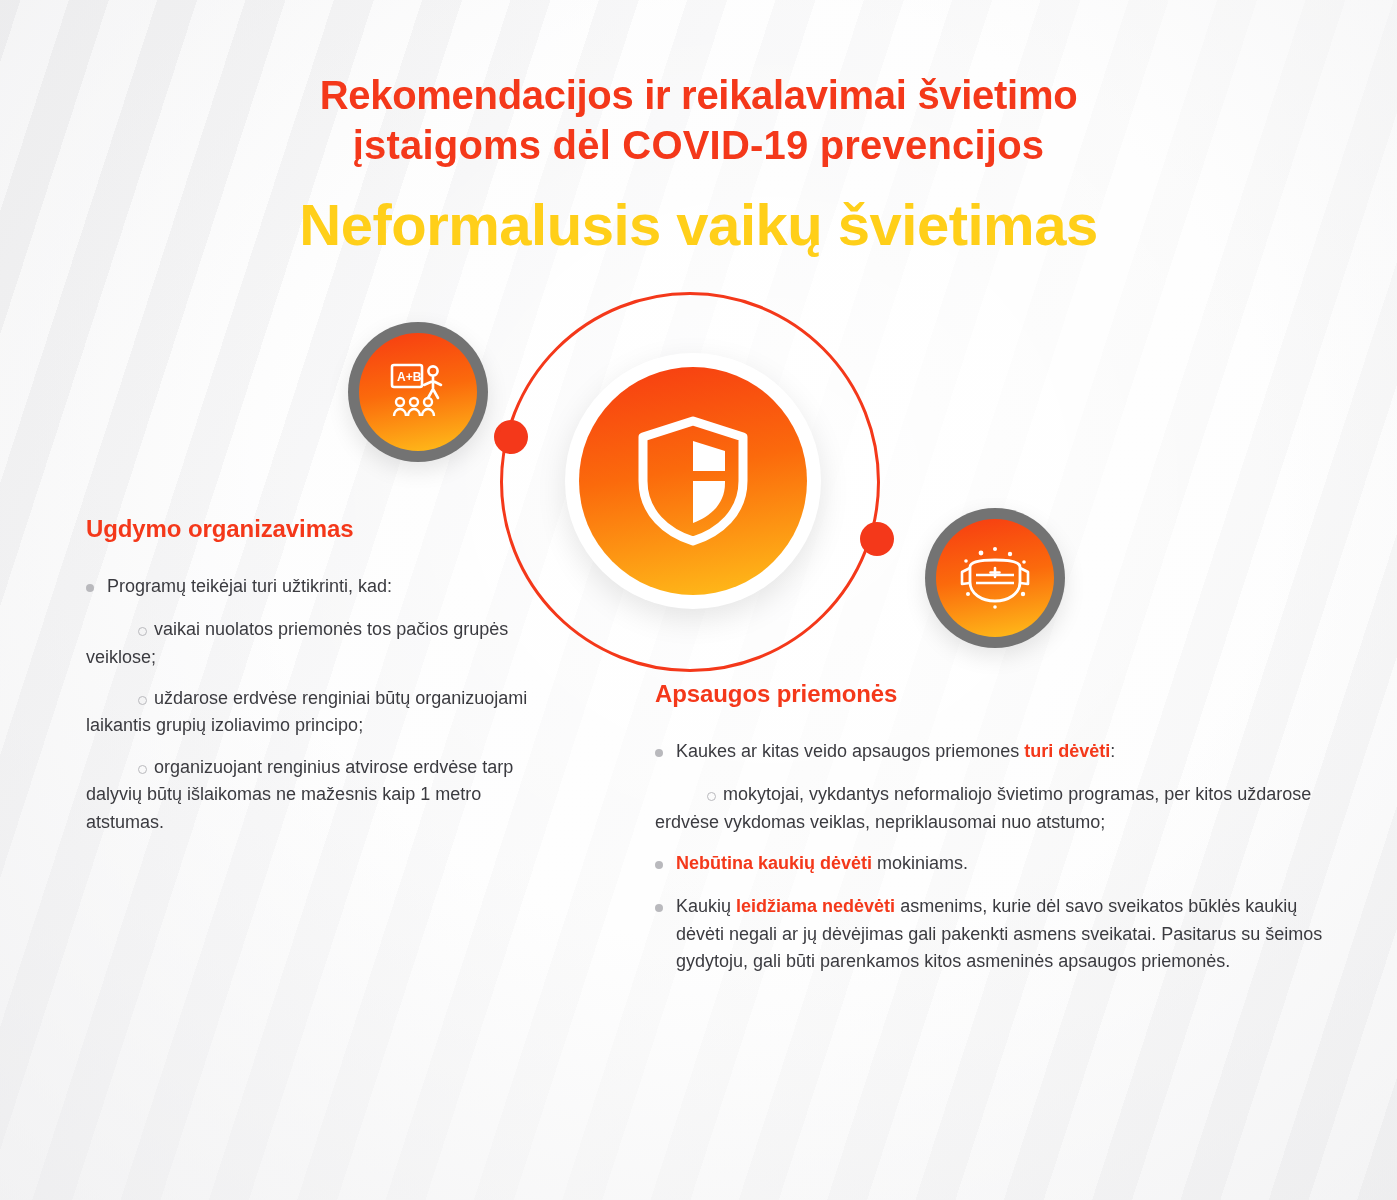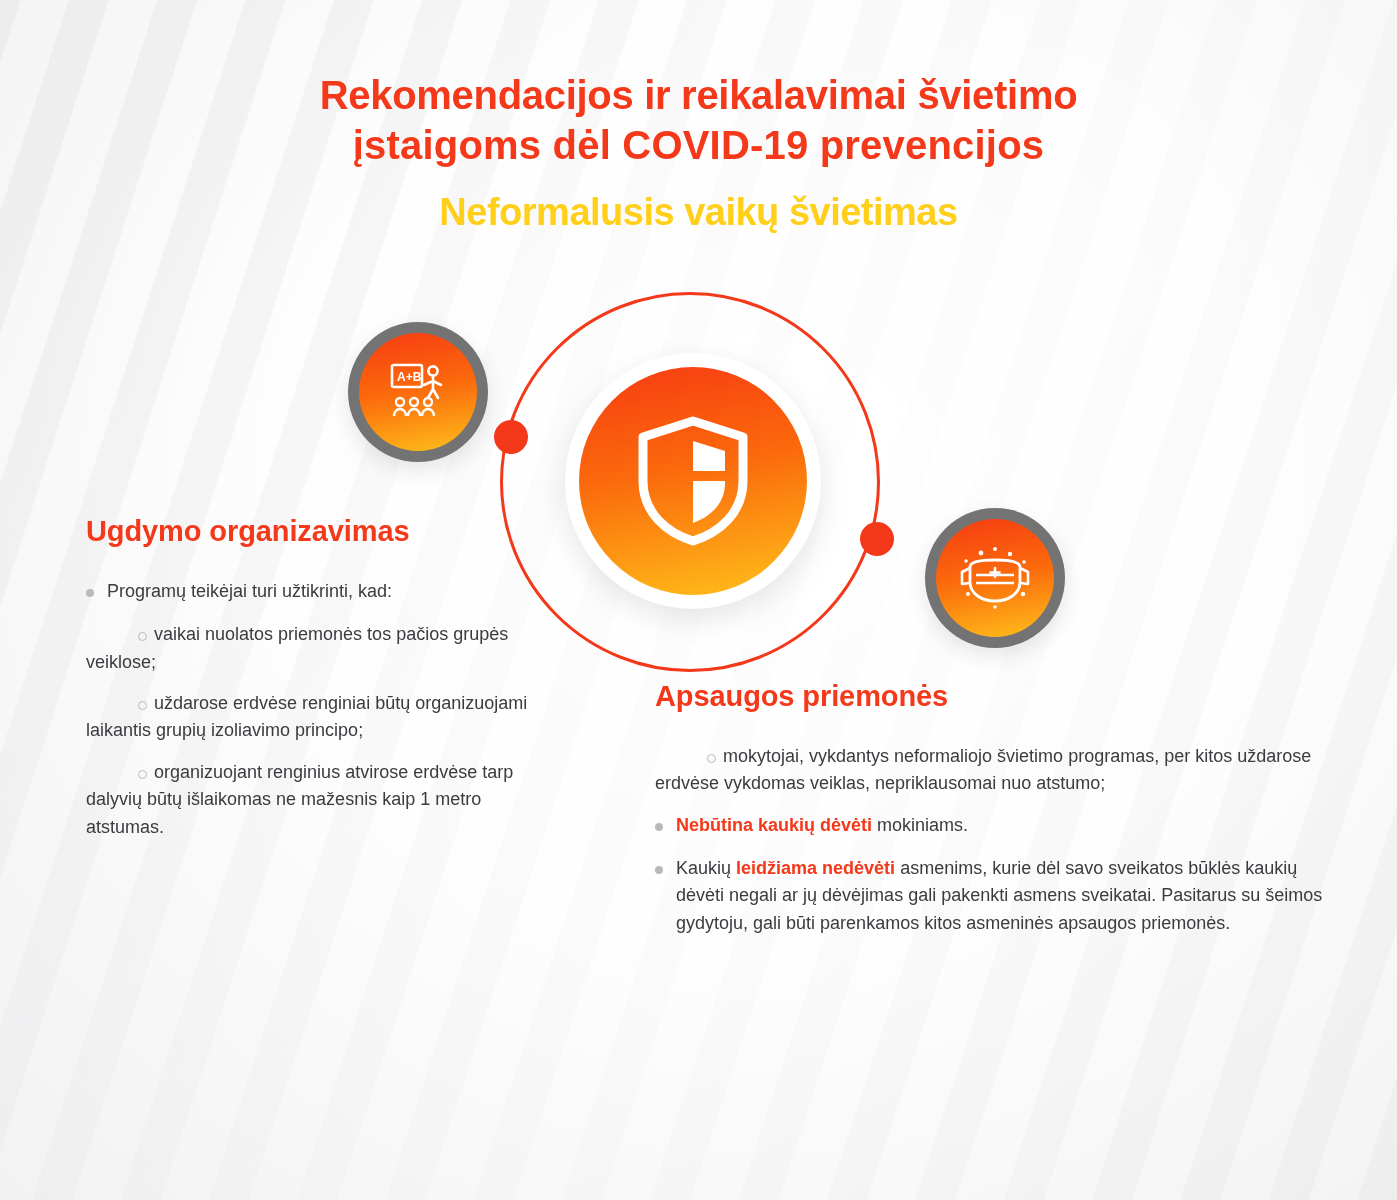--- a/index.html
+++ b/index.html
@@ -49,21 +49,21 @@
     font-weight: bold;
     color: #f4381a;
     font-size: 40px;
     line-height: 1.26;
     letter-spacing: -0.3px;
   }
   .title-line.l2 { letter-spacing: 0.2px; }
   .subtitle {
     margin-top: 20px;
     font-weight: bold;
-    font-size: 38px;
+    font-size: 58px;
     color: #ffcf19;
     letter-spacing: -0.5px;
   }
 
   
   .graphic {
     position: absolute;
     left: 330px;
     top: 290px;
     width: 760px;
@@ -139,21 +139,21 @@
   
   .col {
     position: absolute;
     z-index: 6;
   }
   .col.left  { left: 86px;  top: 515px; width: 470px; }
   .col.right { left: 655px; top: 680px; width: 672px; }
 
   .col-title {
     font-weight: bold;
-    font-size: 29px;
+    font-size: 24px;
     color: #f4381a;
     margin-bottom: 30px;
     letter-spacing: -0.1px;
   }
 
   .bullet-row {
     display: flex;
     align-items: flex-start;
     margin-bottom: 16px;
   }
@@ -273,20 +273,24 @@
 
   <div class="sub-wrap sub-item">
     <span class="sub-dot"></span>
     <div class="txt">organizuojant renginius atvirose erdvėse tarp dalyvių būtų išlaikomas ne mažesnis kaip 1 metro atstumas.</div>
   </div>
 </div>
 
 <div class="col right">
   <div class="col-title">Apsaugos priemonės</div>
 
+  <div class="bullet-row">
+    <span class="dot"></span>
+    <div class="txt">Kaukes ar kitas veido apsaugos priemones <b>turi dėvėti</b>:</div>
+  </div>
 
   <div class="sub-wrap sub-item">
     <span class="sub-dot"></span>
     <div class="txt">mokytojai, vykdantys neformaliojo švietimo programas, per kitos uždarose erdvėse vykdomas veiklas, nepriklausomai nuo atstumo;</div>
   </div>
 
 
   <div class="bullet-row">
     <span class="dot"></span>
     <div class="txt"><b>Nebūtina kaukių dėvėti</b> mokiniams.</div>

